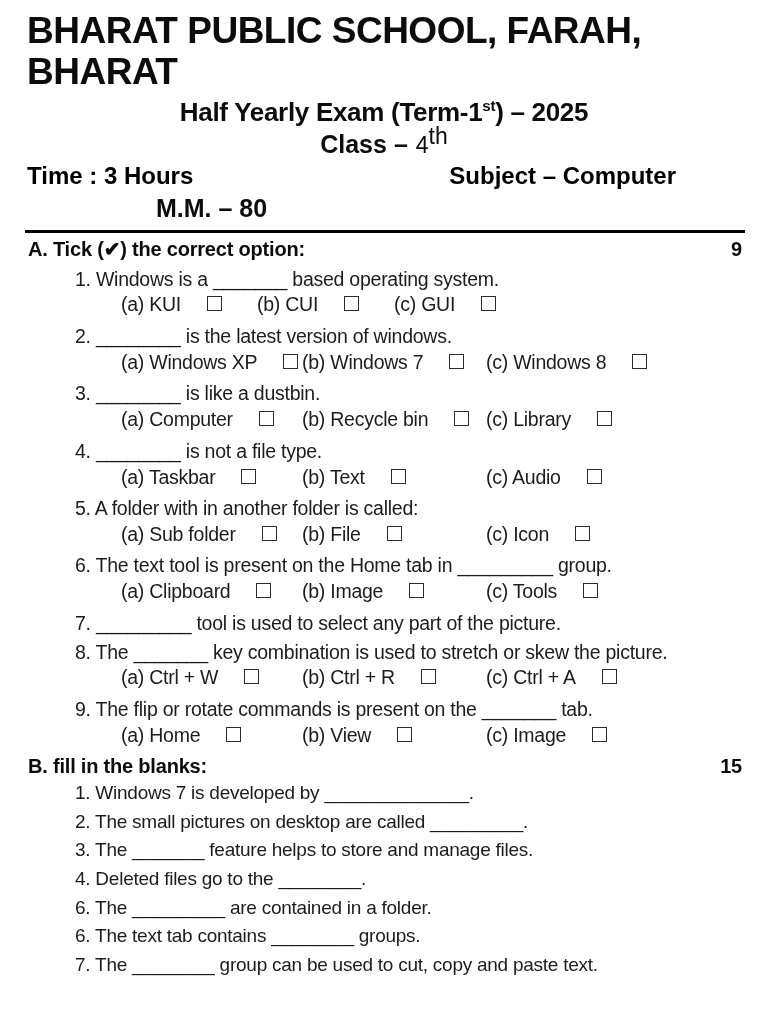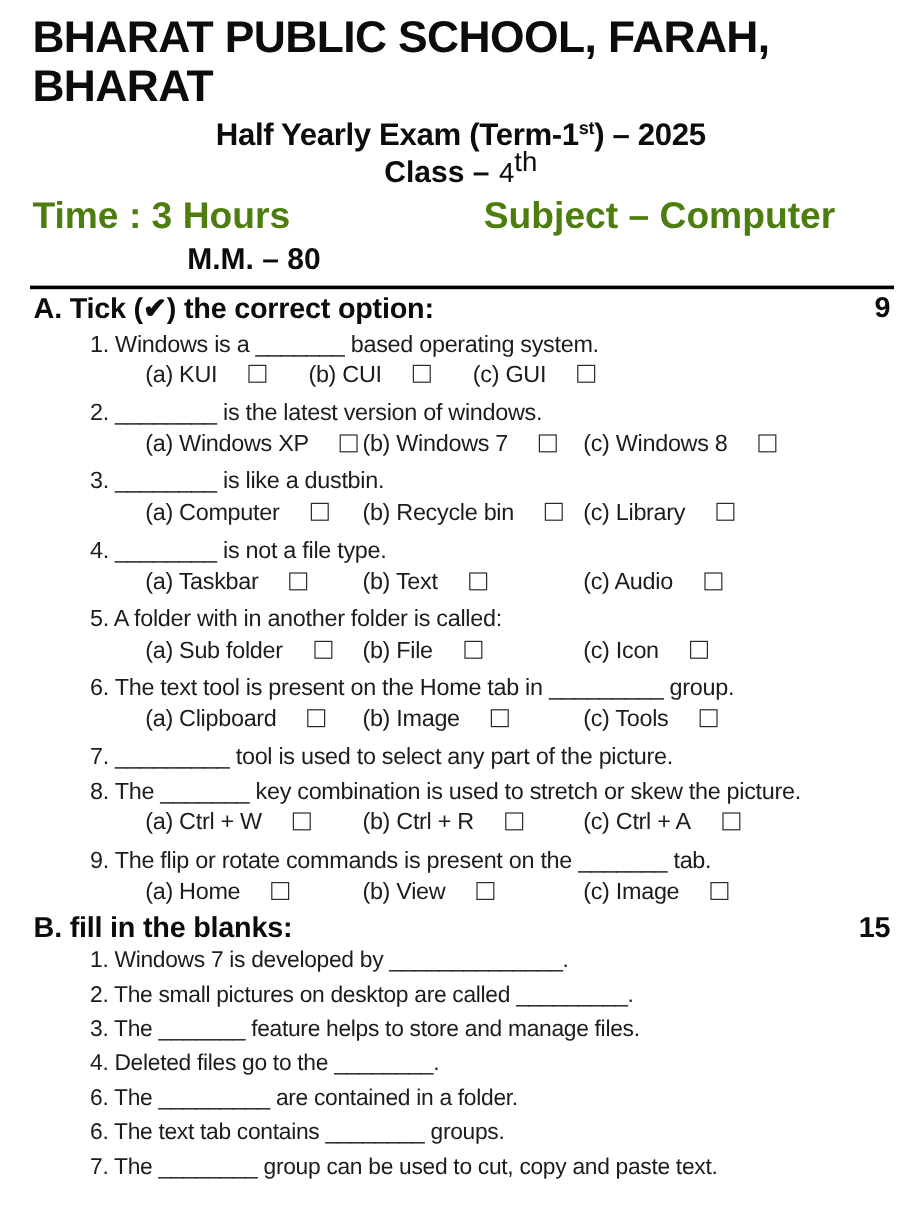--- a/index.html
+++ b/index.html
@@ -16,28 +16,28 @@
     text-align:center;font-size:26px;font-weight:700;color:#0c0c0c;
     margin-top:4px;letter-spacing:-0.3px;
   }
   .class-line{
     text-align:center;font-size:25px;font-weight:700;color:#0c0c0c;margin-top:2px;
   }
   .class-line .class-val{font-weight:400;font-size:23px;margin-left:8px;}
   sup{font-size:58%;line-height:0;vertical-align:super;}
   .meta-row{
     display:flex;justify-content:space-between;align-items:center;
-    padding:3px 72px 0 27px;font-size:31px;font-weight:700;color:#4d7c0f;
+    padding:3px 92px 0 27px;font-size:24px;font-weight:700;color:#000000;
   }
   .mm-row{padding:4px 0 0 156px;font-size:25px;font-weight:700;color:#0c0c0c;}
   .rule{border:none;border-top:3.5px solid #000;margin:7px 23px 0 25px;}
   .sec-head{
     display:flex;justify-content:space-between;align-items:center;
     padding:4px 26px 0 28px;height:25px;
-    font-size:24px;font-weight:700;color:#0c0c0c;letter-spacing:-0.2px;gap:30px;
+    font-size:20px;font-weight:700;color:#0c0c0c;letter-spacing:-0.2px;gap:30px;
   }
   .qrow{
     padding-left:75px;height:28.7px;display:flex;align-items:flex-end;
     font-size:19.5px;letter-spacing:-0.25px;
   }
   .orow{
     padding-left:121px;height:28.7px;display:flex;align-items:center;
     font-size:19.5px;letter-spacing:-0.25px;
   }
   .opt{display:flex;align-items:center;gap:18px;}

